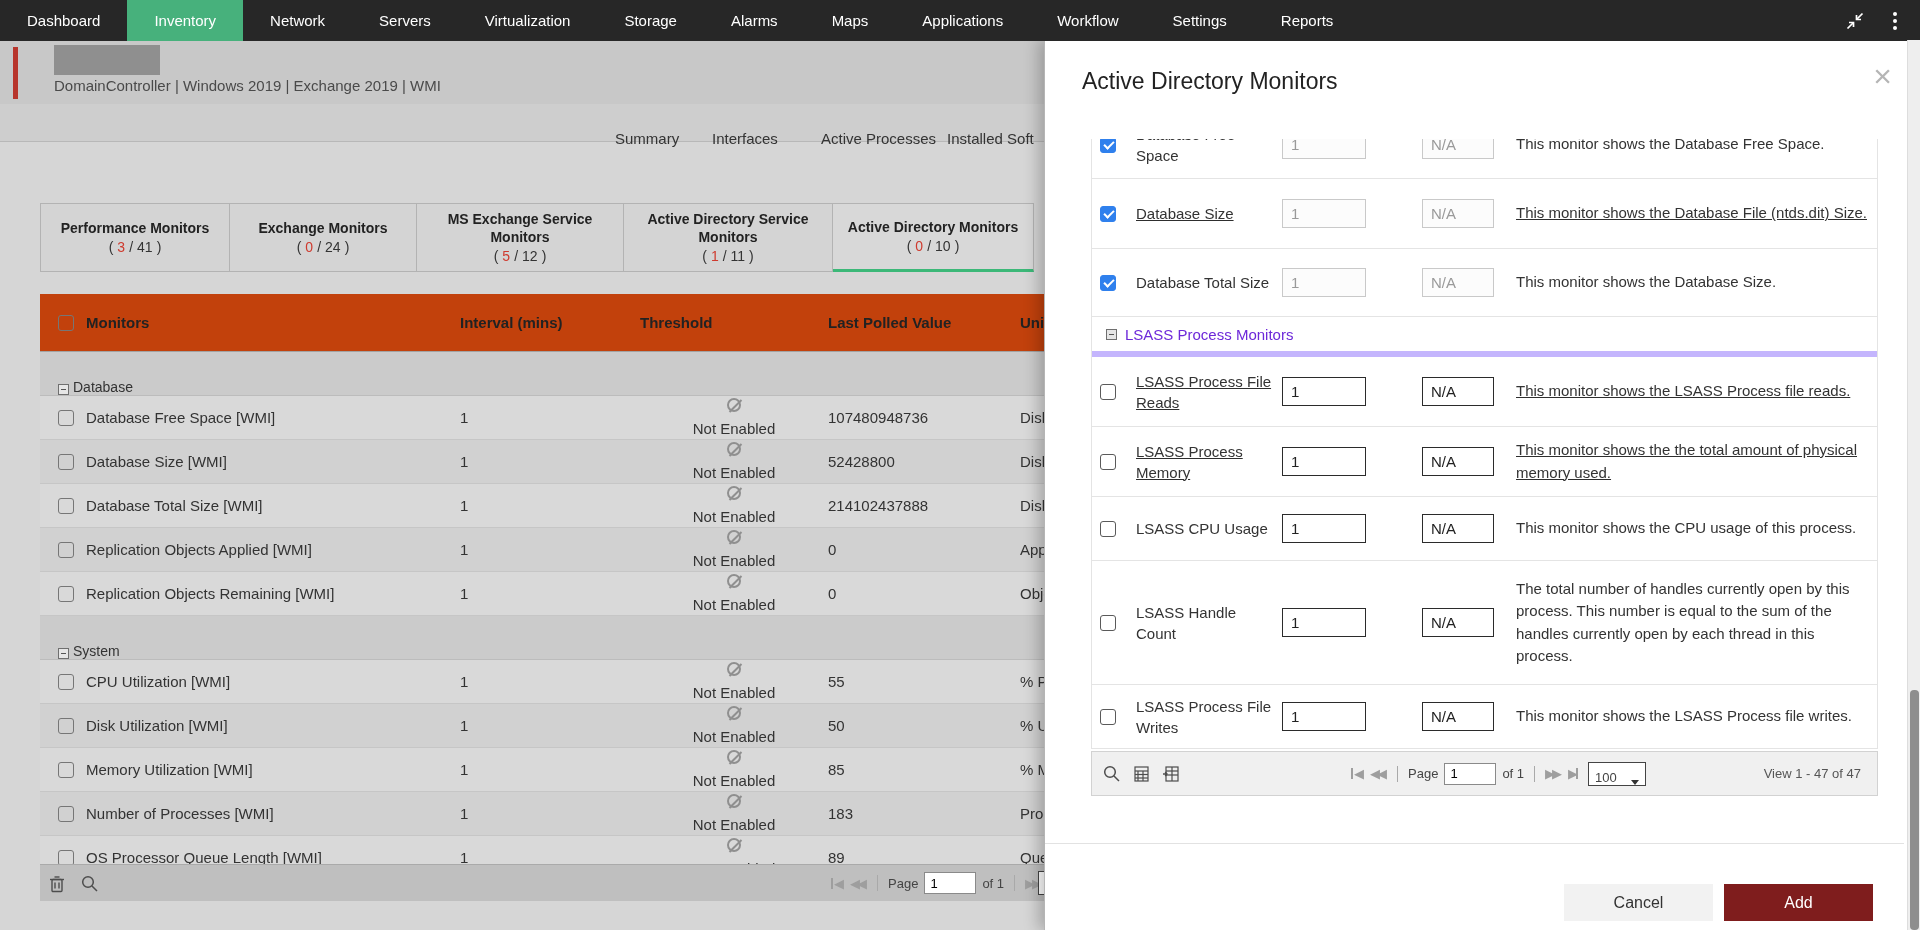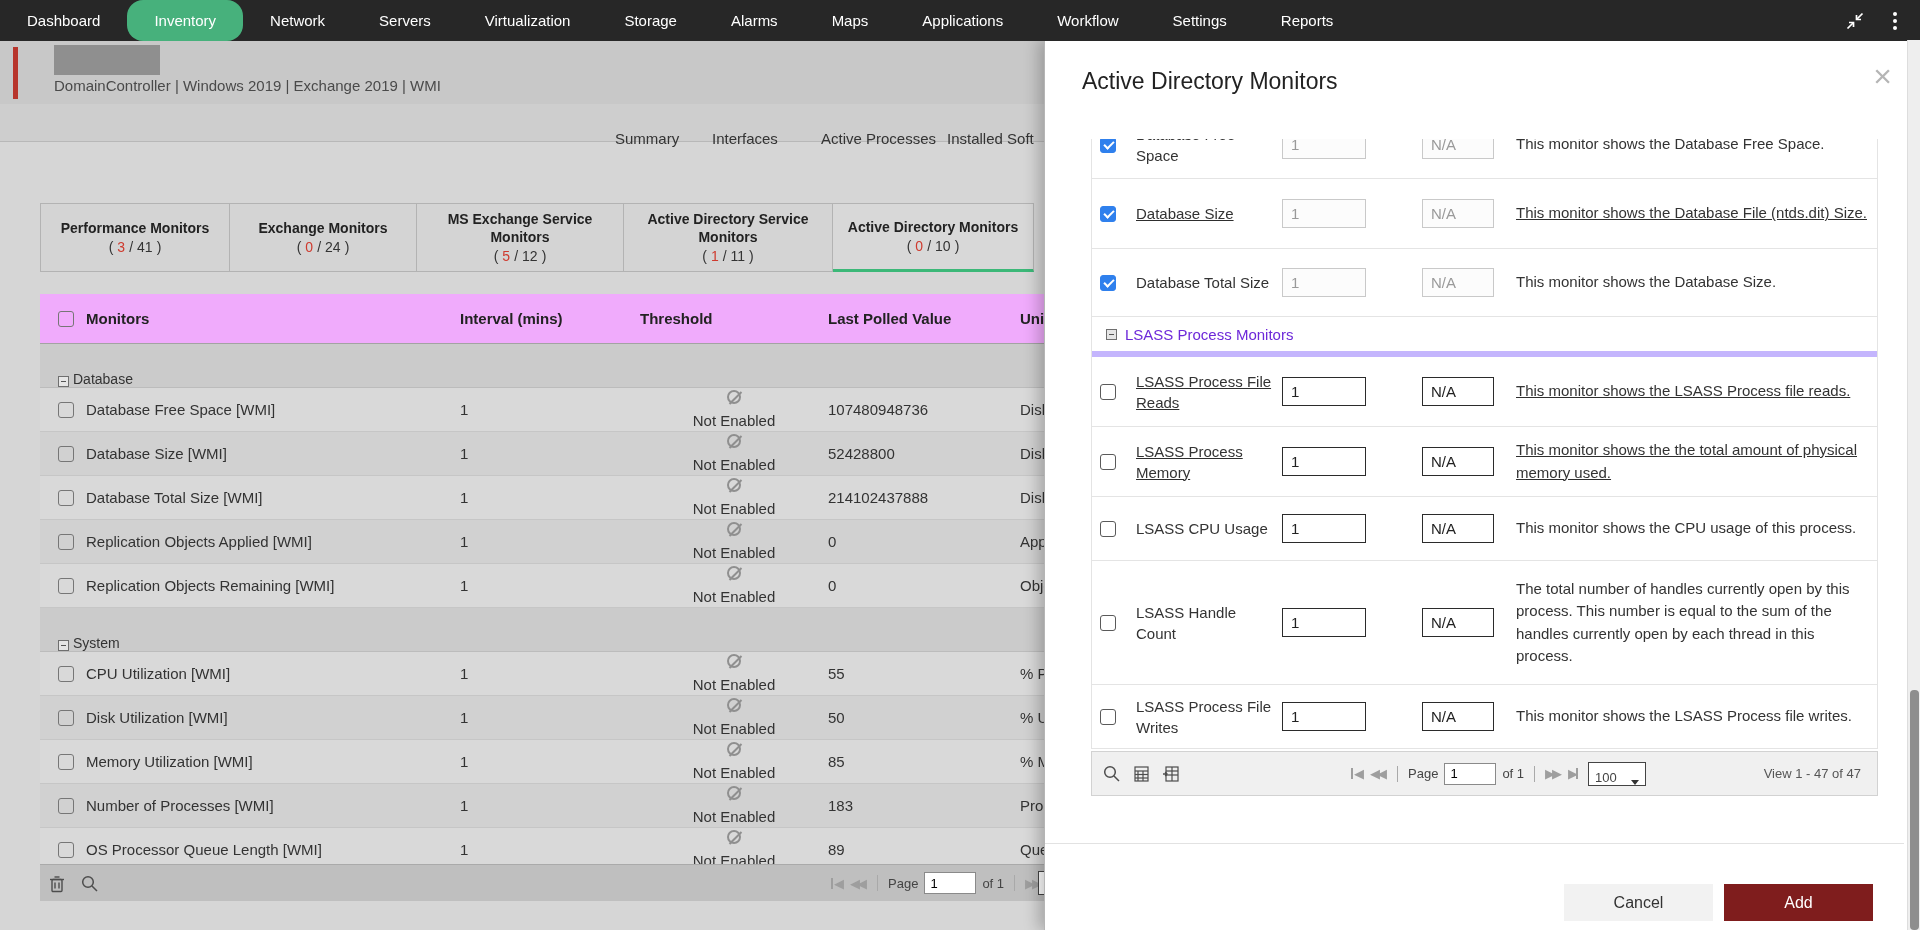--- a/index.html
+++ b/index.html
@@ -1,21 +1,21 @@
 <!DOCTYPE html>
 <html><head>
 <meta charset="utf-8">
 <style>
   * { margin:0; padding:0; box-sizing:border-box; }
   html,body { width:1920px; height:930px; overflow:hidden; }
   body { font-family:"Liberation Sans", sans-serif; background:#d6d6d6; color:#2e2e2e; position:relative; }
 
   
   .topnav { position:absolute; left:0; top:0; width:1920px; height:41px; background:#272727; display:flex; align-items:stretch; z-index:30; }
-  .nav-item { color:#fff; font-size:15px; line-height:41px; padding:0 27px; cursor:pointer; white-space:nowrap;border-radius:16px; }
+  .nav-item { color:#fff; font-size:15px; line-height:41px; padding:0 27px; cursor:pointer; white-space:nowrap; }
   .nav-item.active { background:#47b17c; }
   .nav-right { position:absolute; right:14px; top:0; height:41px; display:flex; align-items:center; gap:18px; }
   .nav-icon { display:inline-flex; align-items:center; justify-content:center; width:22px; height:22px; }
   .dots { flex-direction:column; gap:3px; }
   .dots i { width:4px; height:4px; border-radius:50%; background:#fff; }
 
   
   .devbar { position:absolute; left:0; top:41px; width:1920px; height:63px; background:#c8c8c8; z-index:1; }
   .redbar { position:absolute; left:13px; top:6px; width:5px; height:52px; background:#b7352c; }
   .redacted { position:absolute; left:54px; top:4px; width:106px; height:30px; background:#8f8f8f; }
@@ -31,21 +31,21 @@
   .mtab:first-child { border-left:1px solid #b3b3b3; }
   .mtab.active { border-bottom:3px solid #3cb878; background:#d8d8d8; }
   .mtab-label { font-size:14px; font-weight:bold; color:#222; line-height:1.25; }
   .mtab-count { font-size:14px; color:#333; margin-top:2px; }
   .mtab-count span { margin:0 2px; }
   .red { color:#cf3a2e; }
 
   
   .mtable { position:absolute; left:40px; top:294px; width:1160px; z-index:1; }
   .grid-cols { display:grid; grid-template-columns:28px 374px 180px 188px 192px 1fr; padding-left:18px; align-items:center; }
-  .thead { height:50px; background:#f0abfc; border-bottom:1px solid #a3a3a3; font-weight:bold; font-size:15px; color:#222; }
+  .thead { height:58px; background:#c2410c; border-bottom:1px solid #a3a3a3; font-weight:bold; font-size:15px; color:#222; }
   .grouprow { height:44px; background:#cbcbcb; border-bottom:1px solid #bcbcbc; display:flex; align-items:flex-end; gap:4px; padding-left:18px; font-size:14px; color:#333; }
   .trow { height:44px; font-size:15px; border-bottom:1px solid #c6c6c6; color:#333; }
   .trow.odd  { background:#d9d9d9; }
   .trow.even { background:#d1d1d1; }
   .c-thr { display:flex; align-items:center; gap:8px;flex-direction:column; }
   .c-unit { white-space:nowrap; overflow:hidden; }
 
   .cb { display:inline-block; width:16px; height:16px; border:1.5px solid #767676; border-radius:3px; background:transparent; position:relative; cursor:pointer; }
   .collapse-icon { display:inline-block; width:11px; height:11px; border:1px solid #6f6f6f; background:#e6e6e6; position:relative; }
   .collapse-icon::after { content:""; position:absolute; left:2px; right:2px; top:4px; height:1px; background:#555; }

